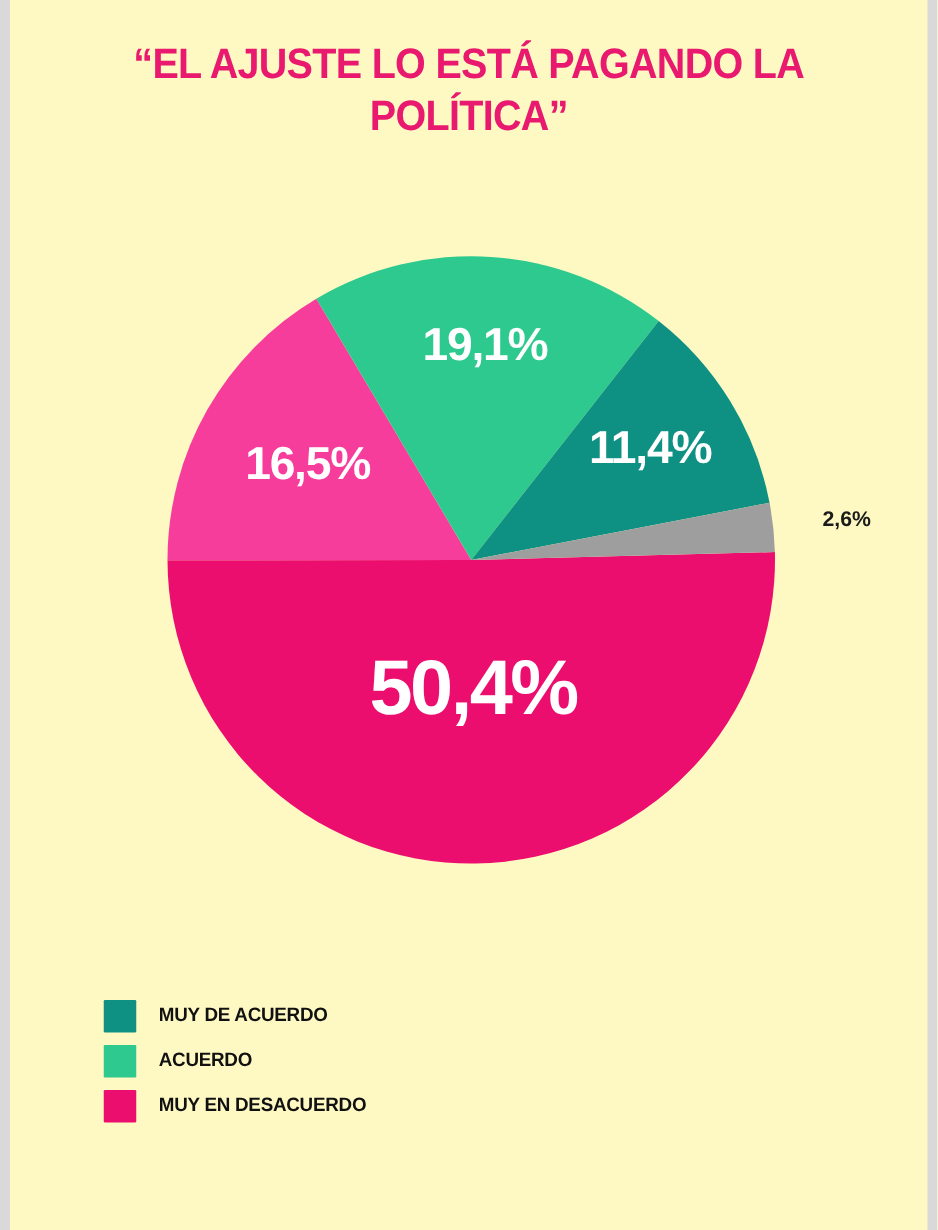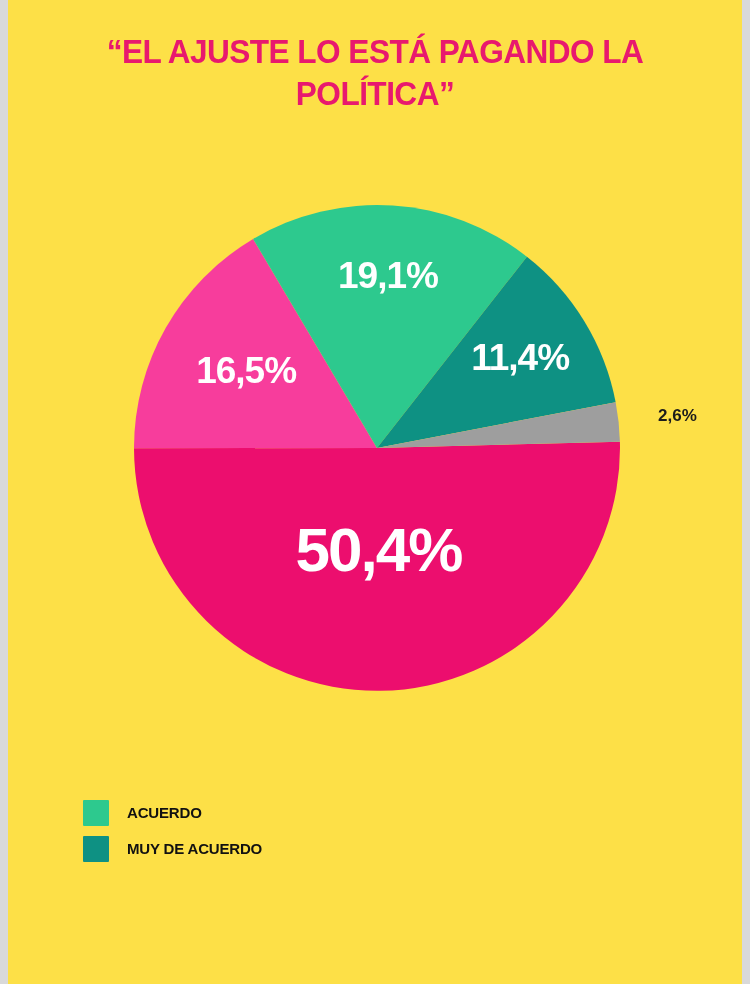--- a/index.html
+++ b/index.html
@@ -10,21 +10,21 @@
     width: 750px;
     height: 984px;
     background: #ffffff;
     font-family: "Liberation Sans", sans-serif;
     overflow: hidden;
     position: relative;
   }
   #page {
     position: absolute;
     inset: 0;
-    background: #fde047;
+    background: #fef9c3;
   }
   .edge-strip {
     position: absolute;
     top: 0;
     bottom: 0;
     width: 8px;
     background: #d9d9d9;
   }
   .edge-strip.left  { left: 0; }
   .edge-strip.right { right: 0; }
@@ -139,22 +139,26 @@
           <text class="slice-label mid" x="246.1" y="233.5" fill="#ffffff">16,5%</text>
           <text class="slice-label mid" x="388.0" y="138.3" fill="#ffffff">19,1%</text>
           <text class="slice-label mid" x="520.1" y="220.7" fill="#ffffff">11,4%</text>
           <text class="outside-label" x="658.0" y="276.4" fill="#1b1b1b">2,6%</text>
         </g>
     </svg>
   </div>
 
   <div id="legend">
       <div class="legend-row">
+        <span class="legend-swatch" style="background: rgb(14, 145, 131);"></span>
+        <span class="legend-label">MUY DE ACUERDO</span>
+      </div>
+      <div class="legend-row">
         <span class="legend-swatch" style="background: rgb(45, 201, 142);"></span>
         <span class="legend-label">ACUERDO</span>
       </div>
       <div class="legend-row">
-        <span class="legend-swatch" style="background: rgb(14, 145, 131);"></span>
-        <span class="legend-label">MUY DE ACUERDO</span>
+        <span class="legend-swatch" style="background: rgb(236, 14, 110);"></span>
+        <span class="legend-label">MUY EN DESACUERDO</span>
       </div>
     </div>
 
 </div>
 
 </body></html>

